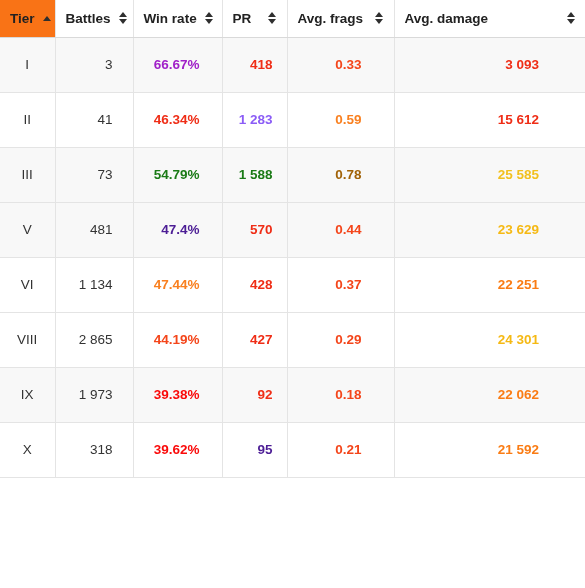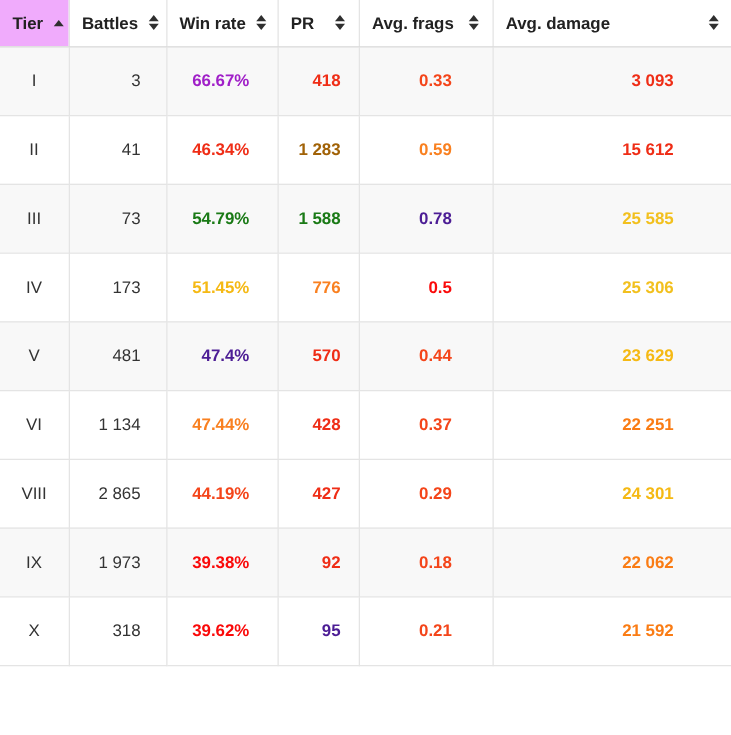--- a/index.html
+++ b/index.html
@@ -37,21 +37,21 @@
     font-size: 13.5px;
     font-weight: bold;
     color: #222222;
     text-align: left;
     vertical-align: middle;
     white-space: nowrap;
     cursor: pointer;
     user-select: none;
   }
   thead th:last-child { border-right: none; }
-  thead th.sorted-col { background: #f0abfc; }
+  thead th.sorted-col { background: #f97316; }
 
   .th-inner {
     display: flex;
     align-items: center;
     justify-content: space-between;
     width: 100%;
   }
   .th-label { display: inline-block; }
 
   .sort-icon {
@@ -187,39 +187,31 @@
         <td class="cell-battles">3</td>
         <td class="cell-metric cell-winrate" style="color: rgb(160, 32, 200);">66.67%</td>
         <td class="cell-metric cell-pr" style="color: rgb(239, 45, 22);">418</td>
         <td class="cell-metric cell-frags" style="color: rgb(244, 69, 26);">0.33</td>
         <td class="cell-metric cell-damage" style="color: rgb(239, 45, 22);">3 093</td>
       </tr>
       <tr class="even">
         <td class="cell-tier">II</td>
         <td class="cell-battles">41</td>
         <td class="cell-metric cell-winrate" style="color: rgb(239, 45, 22);">46.34%</td>
-        <td class="cell-metric cell-pr" style="color: #a16207; margin-left: 12px;">1 283</td>
+        <td class="cell-metric cell-pr" style="color: #8b5cf6; margin-left: 12px;">1 283</td>
         <td class="cell-metric cell-frags" style="color: rgb(249, 128, 32);">0.59</td>
         <td class="cell-metric cell-damage" style="color: rgb(239, 45, 22);">15 612</td>
       </tr>
       <tr class="odd">
         <td class="cell-tier">III</td>
         <td class="cell-battles">73</td>
         <td class="cell-metric cell-winrate" style="color: rgb(26, 122, 22);">54.79%</td>
         <td class="cell-metric cell-pr" style="color: rgb(26, 122, 22);">1 588</td>
-        <td class="cell-metric cell-frags" style="color: #4c1d95; margin-top: 24px;">0.78</td>
+        <td class="cell-metric cell-frags" style="color: #a16207; margin-top: 24px;">0.78</td>
         <td class="cell-metric cell-damage" style="color: rgb(242, 192, 30);">25 585</td>
-      </tr>
-      <tr class="even">
-        <td class="cell-tier">IV</td>
-        <td class="cell-battles">173</td>
-        <td class="cell-metric cell-winrate" style="color: rgb(245, 185, 20);">51.45%</td>
-        <td class="cell-metric cell-pr" style="color: rgb(249, 128, 32);">776</td>
-        <td class="cell-metric cell-frags" style="color: rgb(250, 10, 10);">0.5</td>
-        <td class="cell-metric cell-damage" style="color: rgb(242, 192, 30);">25 306</td>
       </tr>
       <tr class="odd">
         <td class="cell-tier">V</td>
         <td class="cell-battles">481</td>
         <td class="cell-metric cell-winrate" style="color: #4c1d95;">47.4%</td>
         <td class="cell-metric cell-pr" style="color: rgb(239, 45, 22);">570</td>
         <td class="cell-metric cell-frags" style="color: rgb(244, 69, 26);">0.44</td>
         <td class="cell-metric cell-damage" style="color: rgb(245, 185, 20);">23 629</td>
       </tr>
       <tr class="even">

